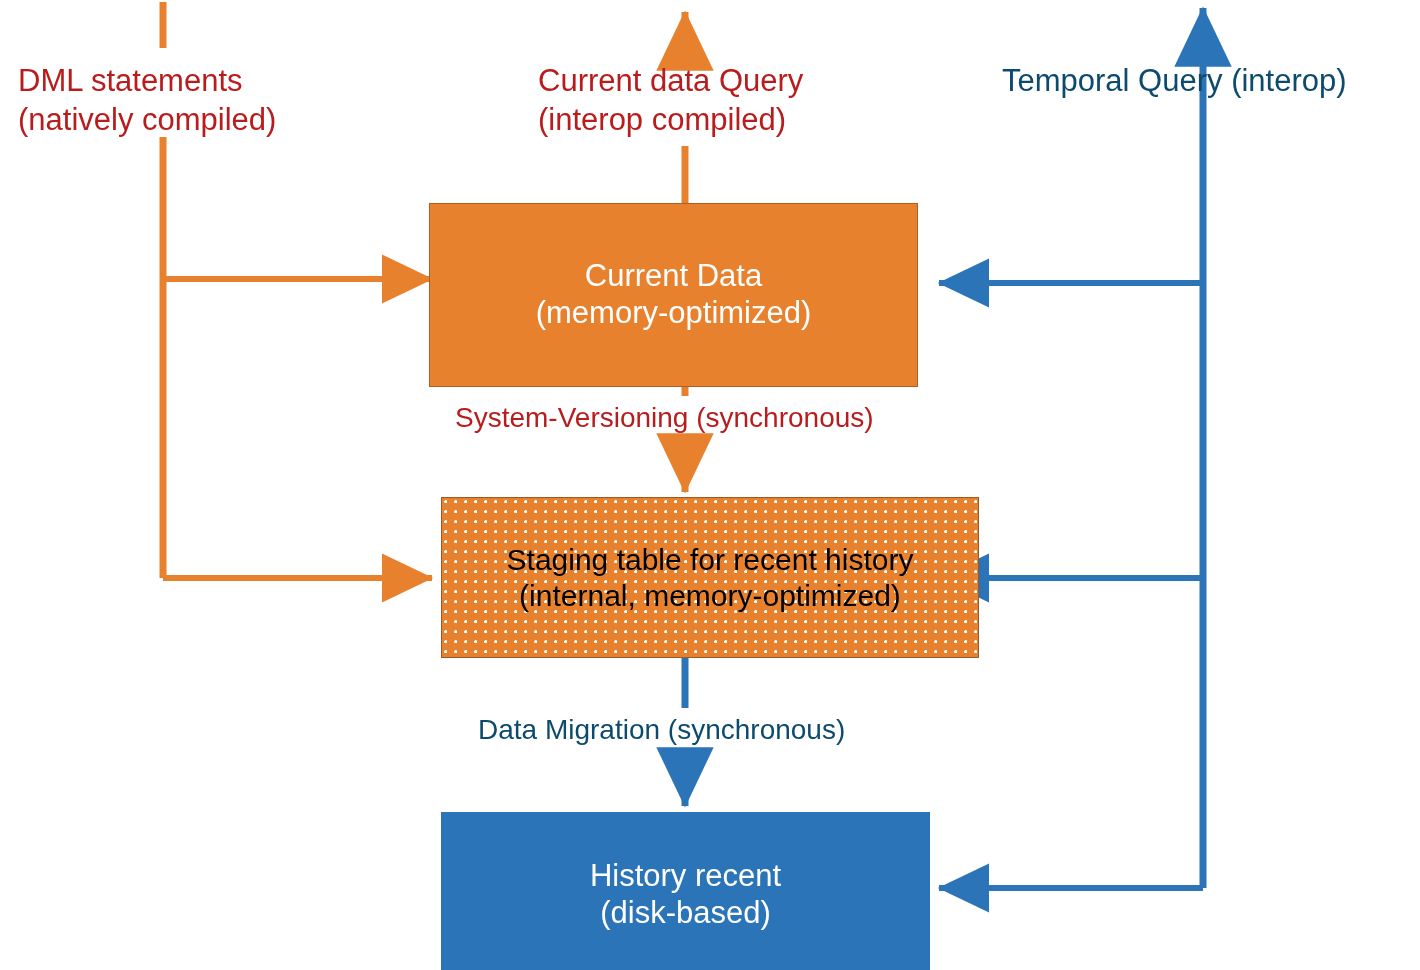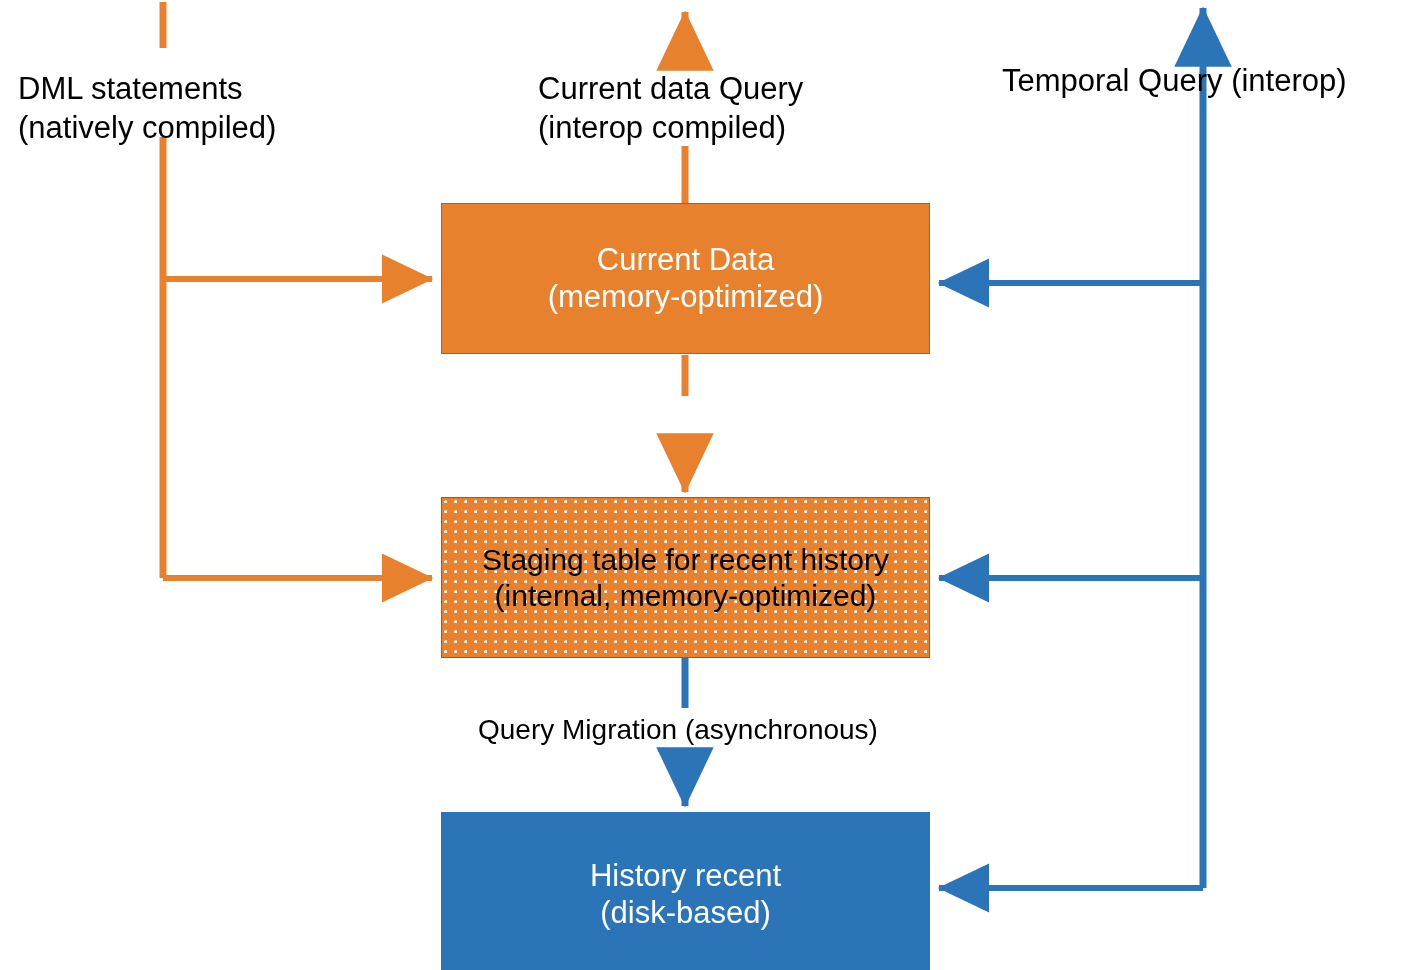--- a/index.html
+++ b/index.html
@@ -37,34 +37,34 @@
     text-align: center;
     line-height: 1.18;
   }
   .box .box-text {
     white-space: pre-line;
     display: block;
     padding: 0 6px;
   }
 
   #box-current-data {
-    left: 441px;
+    left: 429px;
     top: 203px;
     width: 489px;
-    height: 151px;
+    height: 184px;
     background: #E8812E;
     border: 1.5px solid #B05F22;
     color: #ffffff;
     font-size: 31px;
   }
 
   #box-staging-table {
     left: 441px;
     top: 497px;
-    width: 489px;
+    width: 538px;
     height: 161px;
     border: 1.5px solid #9A5A24;
     color: #000000;
     font-size: 30px;
     background-color: #E8812E;
     background-image:
       radial-gradient(circle at 1.6px 1.6px, #ffffff 1.35px, rgba(255,255,255,0) 1.6px);
     background-size: 10px 10px;
     background-position: 2px 2px;
   }
@@ -79,22 +79,22 @@
     font-size: 31px;
     border: none;
   }
 
   
   .label {
     position: absolute;
     white-space: pre-line;
     line-height: 1.25;
   }
-  .label.orange { color: #000000; margin-top: 8px; }
-  .label.blue   { color: #000000; }
+  .label.orange { color: #b91c1c; }
+  .label.blue   { color: #0c4a6e; }
 
   #label-dml {
     left: 18px;
     top: 62px;
     font-size: 31px;
   }
   #label-current-query {
     left: 538px;
     top: 62px;
     font-size: 31px;
@@ -183,16 +183,17 @@
   </div>
 
   <div class="label orange" id="label-dml">DML statements
 (natively compiled)</div>
 
   <div class="label orange" id="label-current-query">Current data Query
 (interop compiled)</div>
 
   <div class="label blue" id="label-temporal-query">Temporal Query (interop)</div>
 
+  <div class="label orange" id="label-system-versioning">System-Versioning (synchronous)</div>
 
-  <div class="label blue" id="label-data-migration">Query  Migration (asynchronous)</div>
+  <div class="label blue" id="label-data-migration">Data  Migration (synchronous)</div>
 
 </div>
 
 </body></html>

